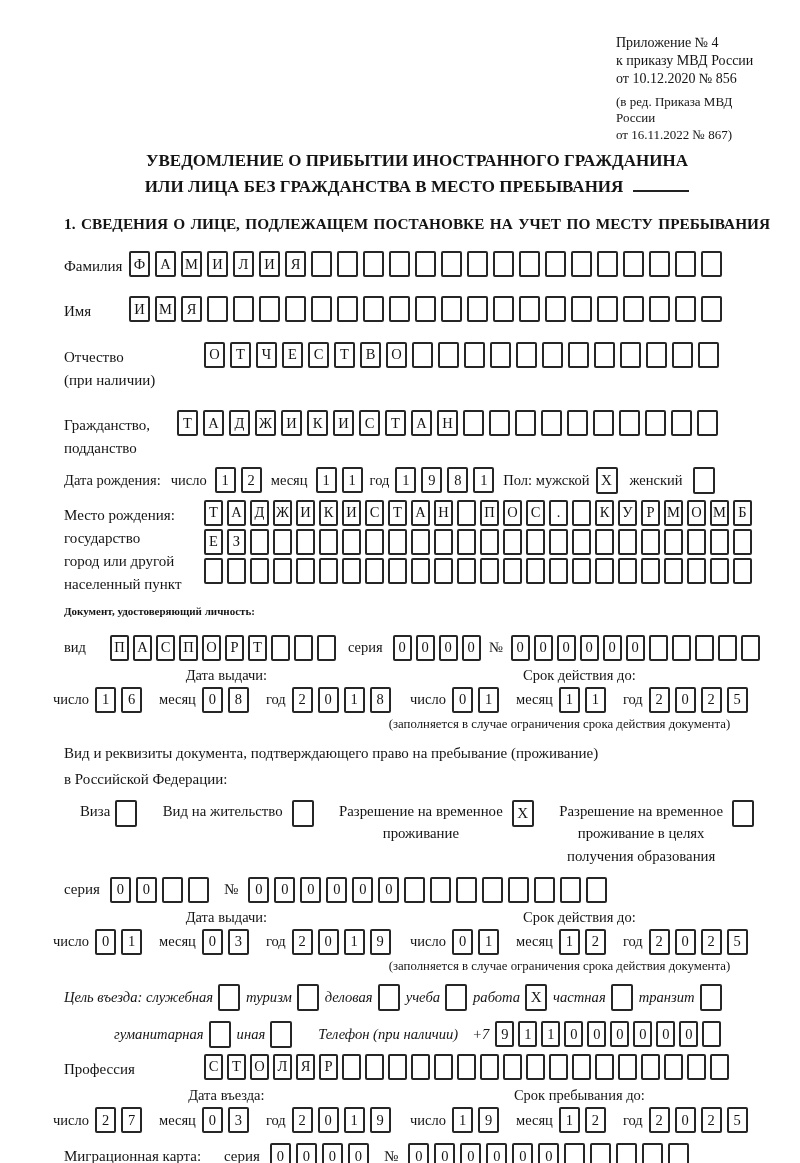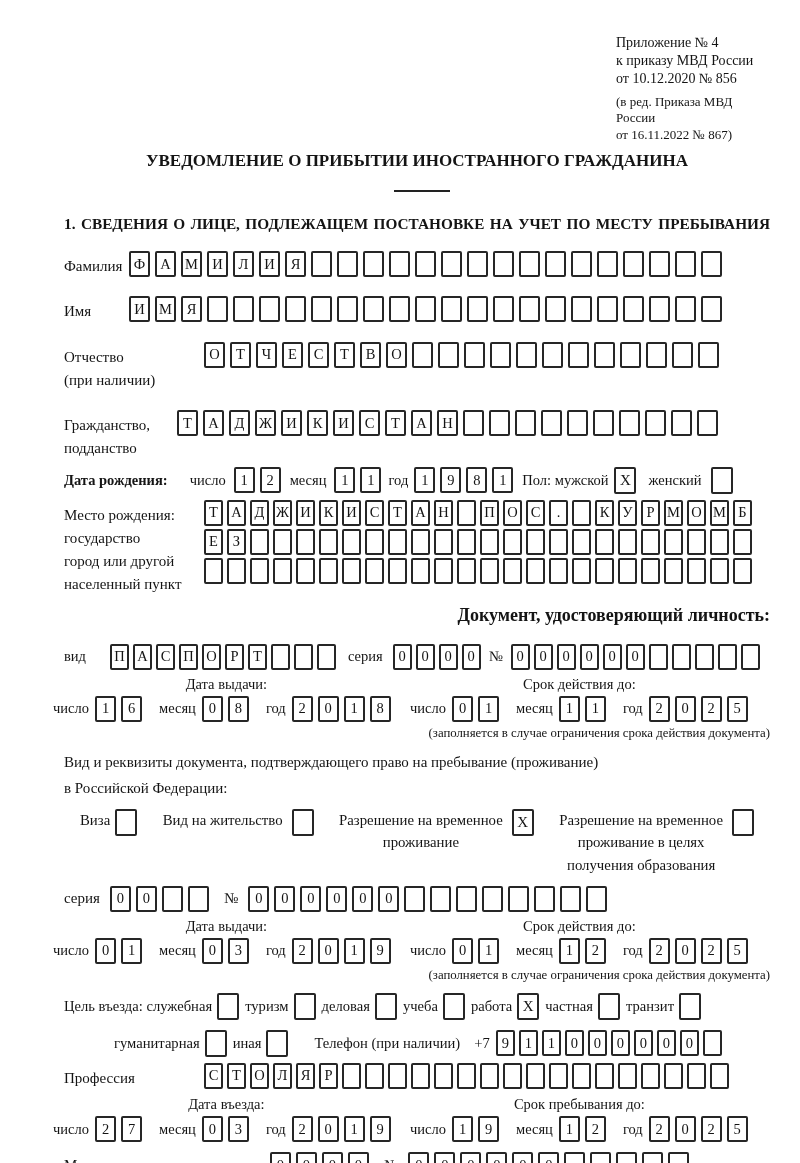--- a/index.html
+++ b/index.html
@@ -30,32 +30,32 @@
     border:2px solid #262626;border-radius:2px;align-items:center;justify-content:center;
     font-size:15px;vertical-align:middle;}
   .inline-lab{font-size:14.5px;white-space:nowrap;padding-top:4px;}
   
   .dates{display:flex;margin:6px 0 2px;}
   .dcol-l{width:46%;}.dcol-r{width:54%;}
   .dhead{text-align:center;font-size:14.5px;margin-bottom:3px;}
   .dgroup{display:flex;align-items:center;justify-content:center;font-size:14.5px;}
   .dgroup .dlab{margin:0 6px 0 8px;}
   .dgroup .cells{margin-right:4px;}
-  .note{font-size:12.8px;text-align:right;margin-top:4px;}
+  .note{font-size:12.8px;text-align:left;margin-top:4px;}
   
-  .doc-head{text-align:right;font-weight:bold;font-size:18px;margin:8px 0 4px;}
+  .doc-head{text-align:left;font-weight:bold;font-size:11px;margin:8px 0 4px;}
   .intro{font-size:15px;line-height:1.75;margin-top:8px;}
   
   .opts{display:flex;justify-content:space-between;align-items:flex-start;margin:8px 16px 10px;}
   .opt{display:flex;align-items:flex-start;}
   .opt .opt-label{font-size:14.8px;text-align:center;line-height:1.5;}
   .opt .cb{margin-left:9px;margin-top:0;}
   .purpose{display:flex;align-items:center;font-size:14.6px;margin:10px 0 2px;flex-wrap:nowrap;}
   .purpose .cb{margin:0 6px 0 5px;}
-  .purpose .plab{white-space:nowrap;}
+  .purpose .plab{white-space:nowrap;font-style:italic;}
   .indent50{margin-left:50px;}
   .series-row{display:flex;align-items:center;font-size:15px;margin:10px 0 2px;}
   .series-row .slab{margin-right:10px;}
   .series-row .cells{margin-right:10px;}
   .mt6{margin-top:6px}
 </style>
 </head>
 <body>
 
 <div class="page">
@@ -67,21 +67,21 @@
     <div class="ed">
       <div>(в ред. Приказа МВД России</div>
       <div>от 16.11.2022 № 867)</div>
     </div>
   </div>
 
 
   <div class="title">
     <div>УВЕДОМЛЕНИЕ О ПРИБЫТИИ ИНОСТРАННОГО ГРАЖДАНИНА</div>
     <div>
-      <span class="blank"></span>
+      <span>ИЛИ ЛИЦА БЕЗ ГРАЖДАНСТВА В МЕСТО ПРЕБЫВАНИЯ</span><span class="blank"></span>
     </div>
   </div>
 
   <div class="sec-head">1. СВЕДЕНИЯ О ЛИЦЕ, ПОДЛЕЖАЩЕМ ПОСТАНОВКЕ НА УЧЕТ ПО МЕСТУ ПРЕБЫВАНИЯ</div>
 
   <div class="frow">
     <div class="flabel w65">Фамилия</div>
     <div class="cells">
         <span class="cell">Ф</span>
         <span class="cell">А</span>
@@ -191,21 +191,21 @@
         <span class="cell"></span>
         <span class="cell"></span>
         <span class="cell"></span>
         <span class="cell"></span>
         <span class="cell"></span>
         <span class="cell"></span>
       </div>
   </div>
 
   <div class="frow mt6" style="align-items:center;">
-    <span class="inline-lab" style="padding-top:0;margin-right:22px;font-weight:bold;">Дата рождения:</span>
+    <span class="inline-lab" style="padding-top:0;margin-right:10px;">Дата рождения:</span>
     <span class="inline-lab" style="padding-top:0;margin-right:8px;">число</span>
     <span class="cells">
         <span class="cell">1</span>
         <span class="cell">2</span>
       </span>
     <span class="inline-lab" style="padding-top:0;margin:0 8px 0 4px;">месяц</span>
     <span class="cells">
         <span class="cell">1</span>
         <span class="cell">1</span>
       </span>

